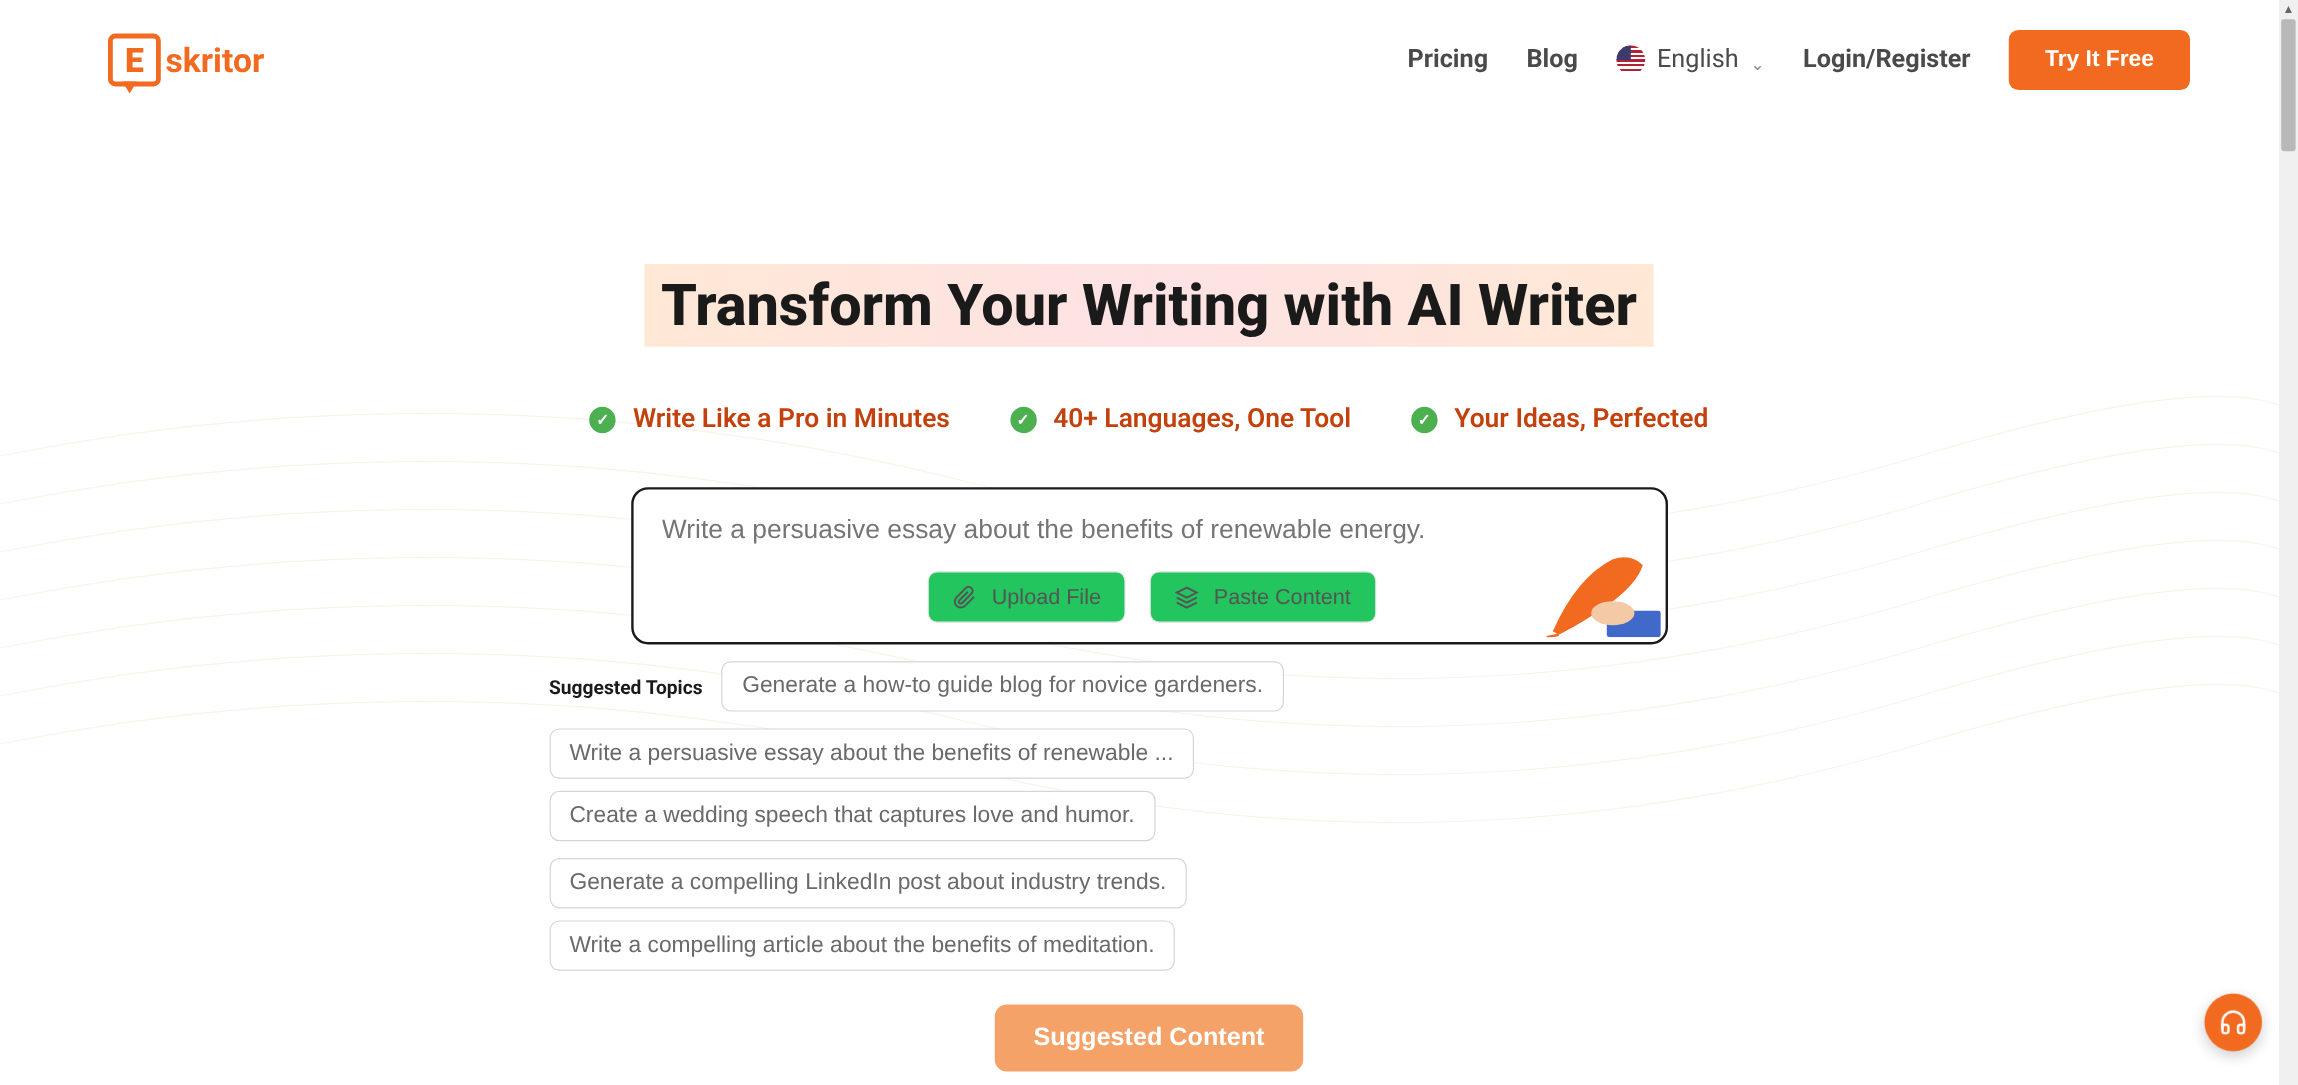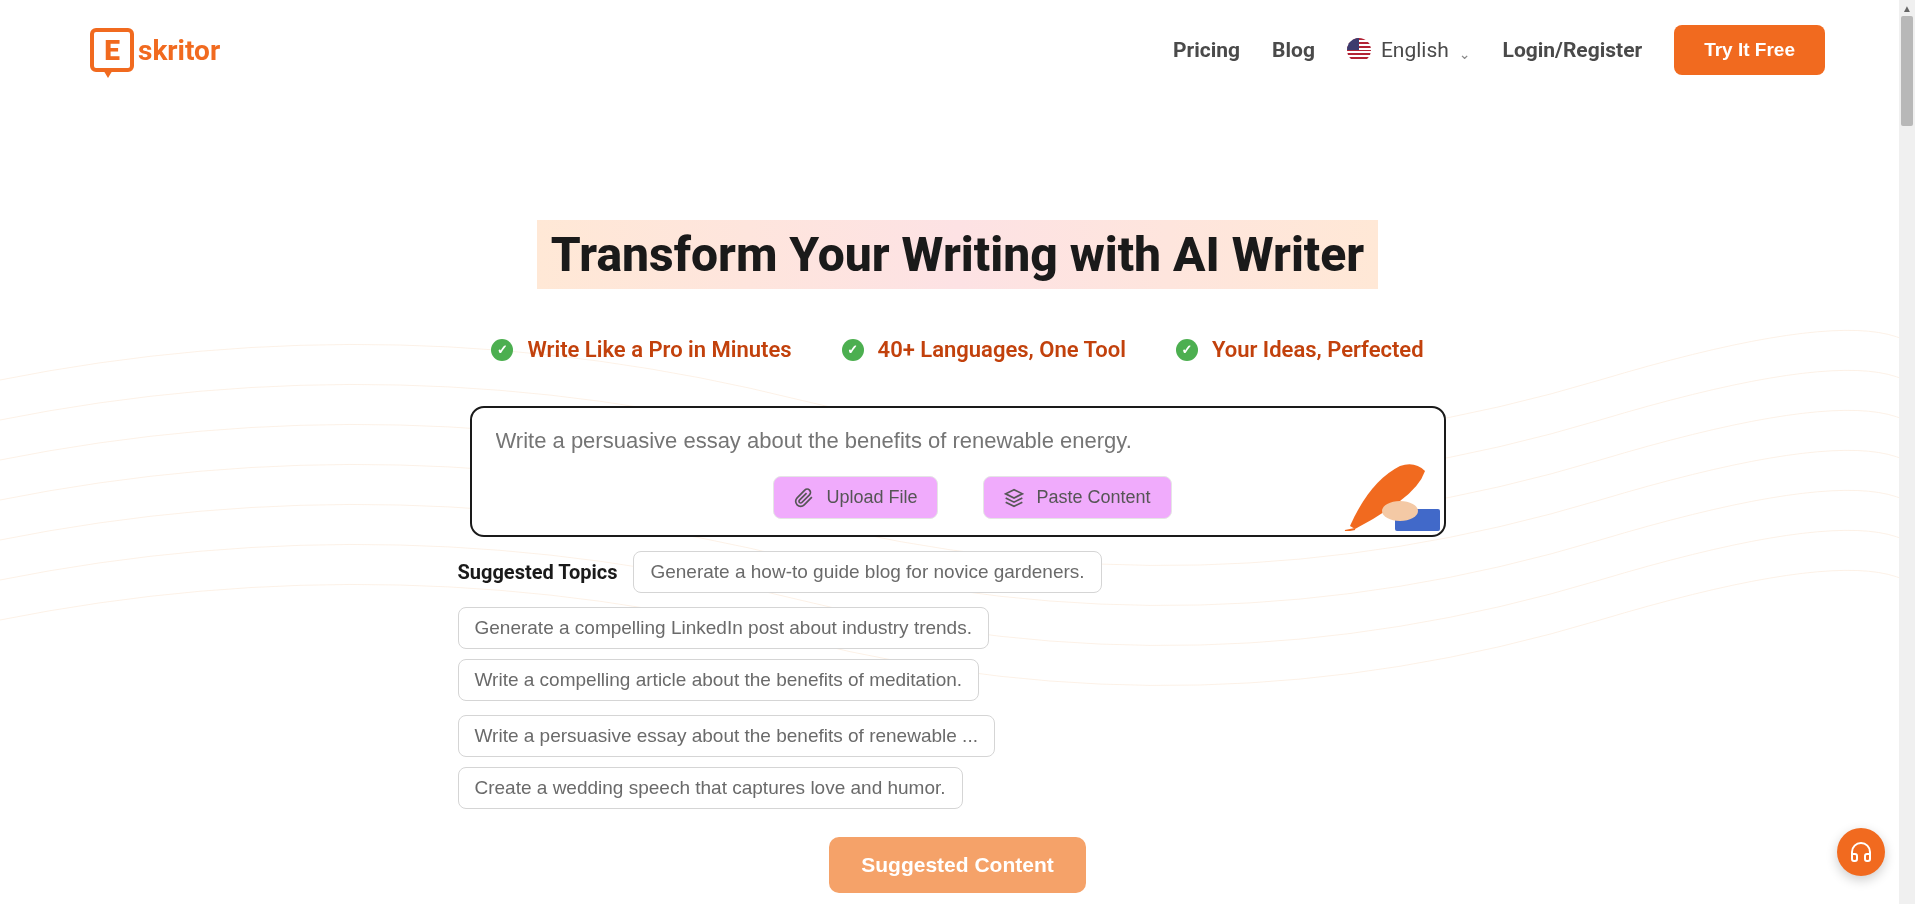--- a/index.html
+++ b/index.html
@@ -147,21 +147,21 @@
   font-size: 13px;
   font-weight: bold;
 }
 .feature-text {
   font-size: 22px;
   font-weight: 600;
   color: #c2410c;
 }
 
 .input-card {
-  width: 976px;
+  width: 864px;
   margin-top: 44px;
   border: 2px solid #1a1a1a;
   border-radius: 14px;
   padding: 20px 19px 16px 24px;
   position: relative;
   background: #fff;
 }
 .prompt-input {
   width: 100%;
   border: none;
@@ -173,28 +173,27 @@
 .input-actions {
   display: flex;
   justify-content: center;
   gap: 20px;
   margin-top: 22px;
 }
 .action-btn {
   display: flex;
   align-items: center;
   gap: 12px;
-  background: #f0abfc;
+  background: #22c55e;
   border: 1px solid #e5e5e5;
   border-radius: 8px;
   padding: 10px 20px;
   font-size: 18px;
   color: #555;
   cursor: pointer;
-  margin-left: 25px;
 }
 .action-icon {
   width: 20px;
   height: 20px;
   color: #555;
 }
 .quill-hand {
   position: absolute;
   right: 4px;
   bottom: 4px;
@@ -204,21 +203,21 @@
 
 .suggested-row {
   width: 1000px;
   margin-top: 14px;
   display: flex;
   align-items: center;
   flex-wrap: wrap;
   gap: 10px;
 }
 .suggested-label {
-  font-size: 20px;
+  font-size: 16px;
   font-weight: 700;
   color: #1a1a1a;
   margin-right: 6px;
 }
 .topic-chip {
   border: 1px solid #d5d5d5;
   border-radius: 8px;
   padding: 9px 16px;
   font-size: 19px;
   color: #6a6a6a;
@@ -373,26 +372,26 @@
       <rect x="55" y="48" width="45" height="22" fill="#4169c9" rx="2"></rect>
       <ellipse cx="60" cy="50" rx="18" ry="10" fill="#f4c9a5"></ellipse>
     </svg>
   </div>
 
   <div class="suggested-row">
     <span class="suggested-label">Suggested Topics</span>
     <button class="topic-chip">Generate a how-to guide blog for novice gardeners.</button>
   </div>
   <div class="suggested-row">
+    <button class="topic-chip">Write a persuasive essay about the benefits of renewable ...</button>
+    <button class="topic-chip">Create a wedding speech that captures love and humor.</button>
+  </div>
+  <div class="suggested-row">
     <button class="topic-chip">Generate a compelling LinkedIn post about industry trends.</button>
     <button class="topic-chip">Write a compelling article about the benefits of meditation.</button>
-  </div>
-  <div class="suggested-row">
-    <button class="topic-chip">Write a persuasive essay about the benefits of renewable ...</button>
-    <button class="topic-chip">Create a wedding speech that captures love and humor.</button>
   </div>
 
   <button class="generate-btn">Suggested Content</button>
 </main>
 
 <div class="chat-bubble">
   <svg class="chat-icon" viewBox="0 0 24 24" fill="none" stroke="currentColor" stroke-width="2">
     <path d="M3 18v-6a9 9 0 0118 0v6"></path>
     <path d="M21 19a2 2 0 01-2 2h-1a2 2 0 01-2-2v-3a2 2 0 012-2h3zM3 19a2 2 0 002 2h1a2 2 0 002-2v-3a2 2 0 00-2-2H3z"></path>
   </svg>

